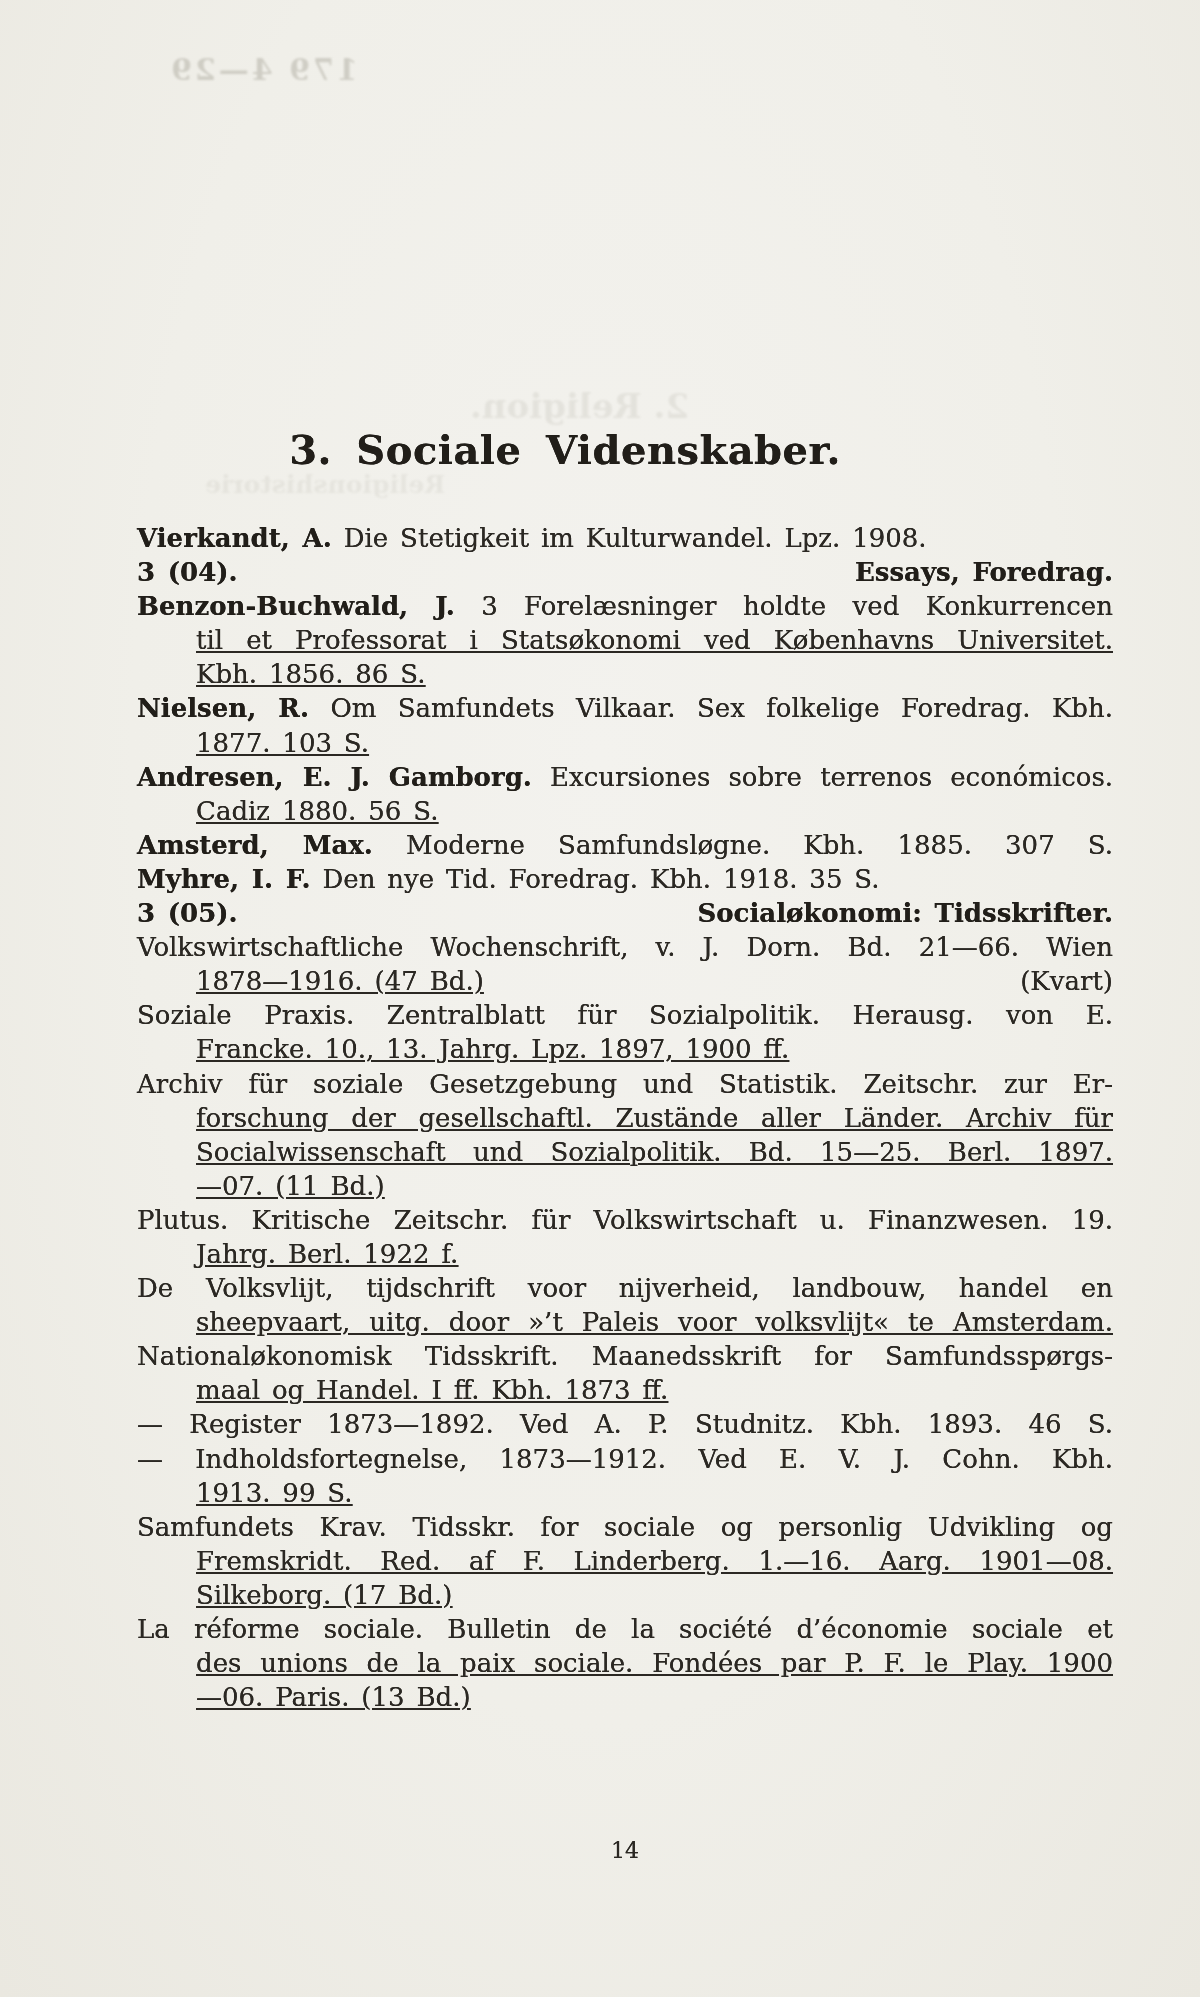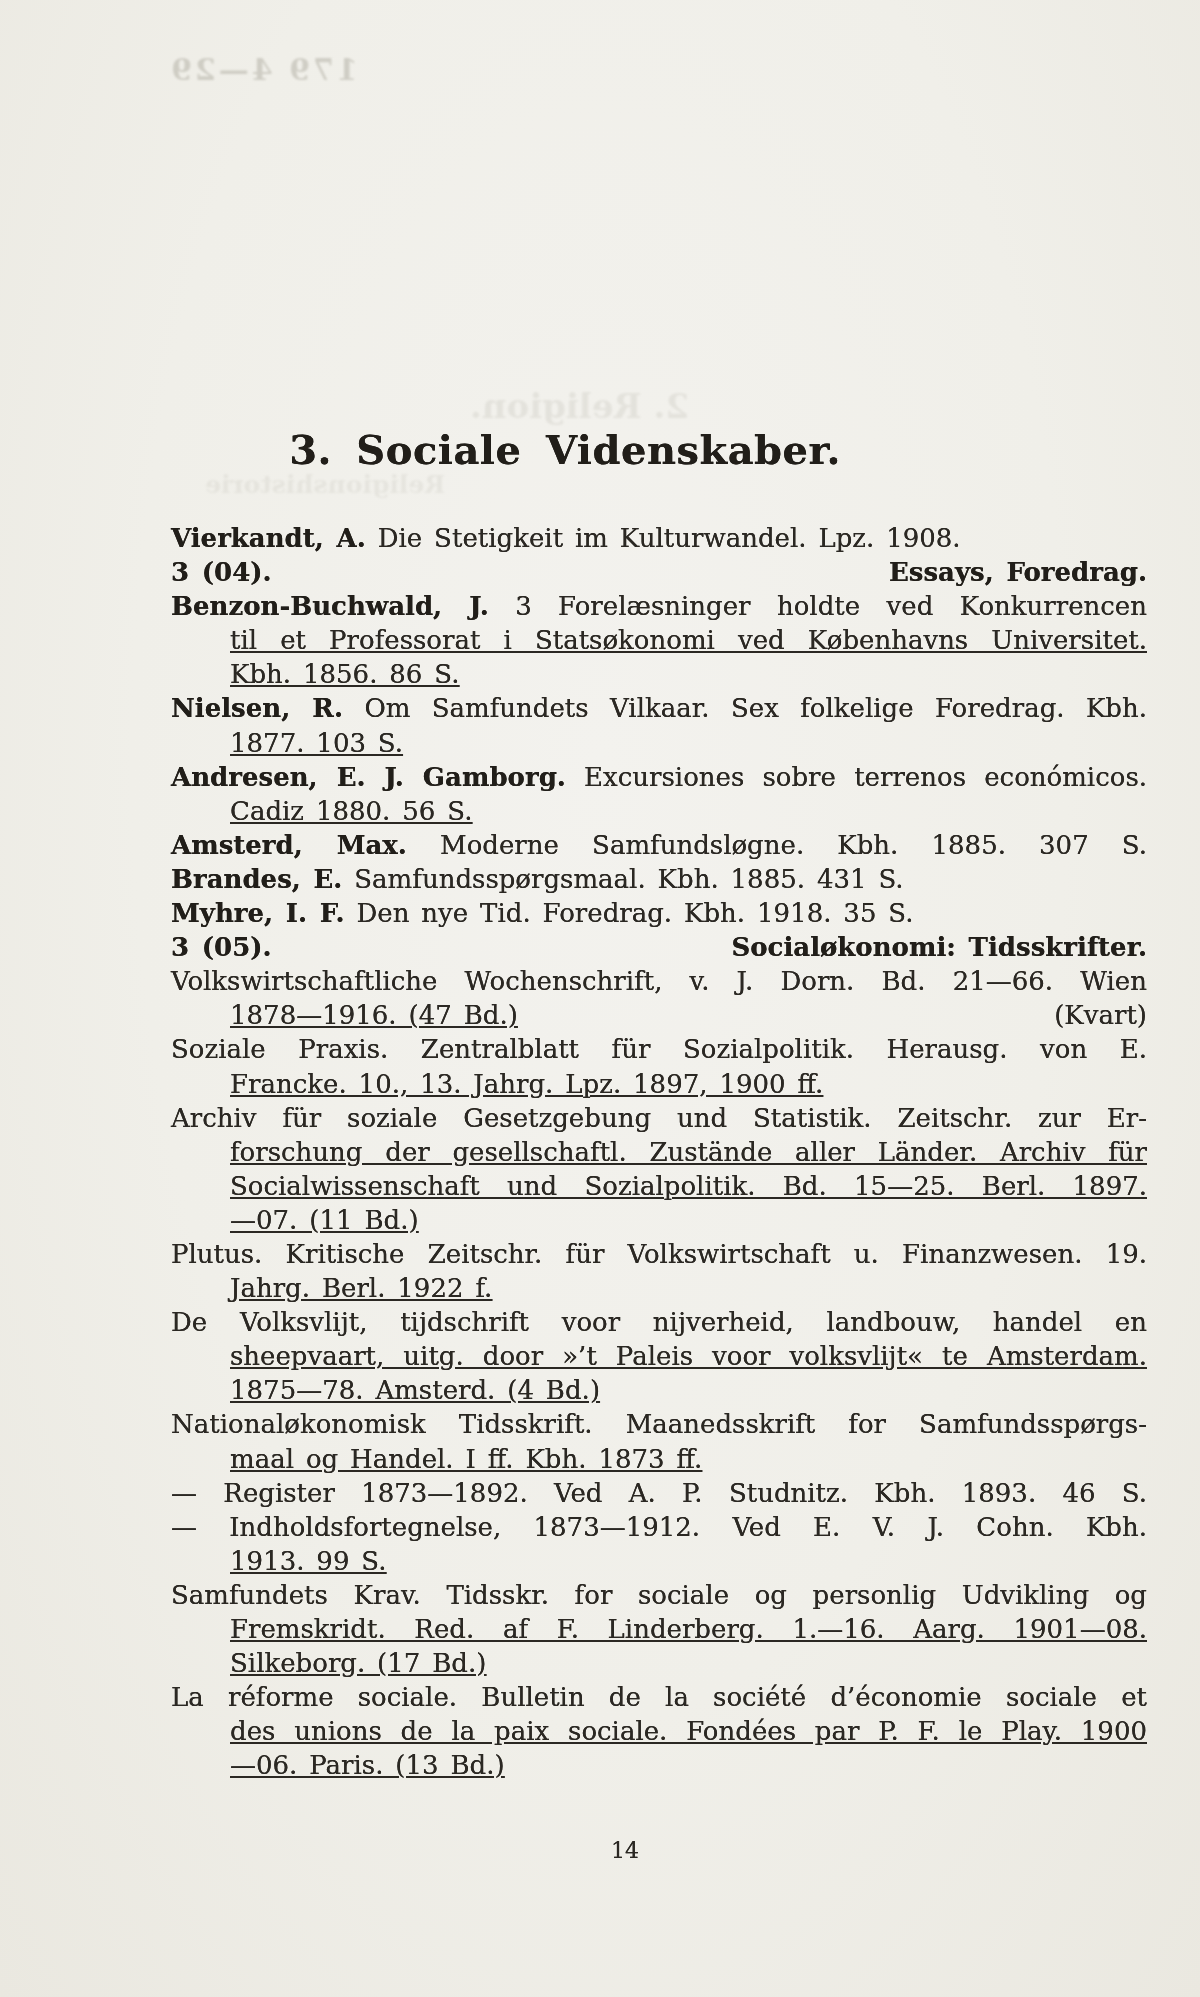--- a/index.html
+++ b/index.html
@@ -41,21 +41,20 @@
     word-spacing: 10px;
     color: #211e19;
     text-shadow: 0 0 0.5px #211e19;
     margin-top: 8px;
   }
   .bib {
     position: absolute;
     top: 521px;
     left: 137px;
     width: 976px;
-    margin-left: 34px;
   }
   .line {
     position: relative;
     height: 34.1px;
     line-height: 34.1px;
     font-size: 26px;
     word-spacing: 0.14em;
     white-space: nowrap;
     text-shadow: 0 0 0.4px #2b2823;
   }
@@ -98,36 +97,34 @@
       <div class="line"><span class="b">Vierkandt, A.</span><span> Die Stetigkeit im Kulturwandel.  Lpz. 1908.</span></div>
       <div class="line"><span class="b">3 (04).</span><span class="right b">Essays, Foredrag.</span></div>
       <div class="line justify"><span class="b">Benzon-Buchwald, J.</span><span> 3 Forelæsninger holdte ved Konkurrencen</span></div>
       <div class="line indent justify"><span>til et Professorat i Statsøkonomi ved Københavns Universitet.</span></div>
       <div class="line indent"><span>Kbh. 1856.  86 S.</span></div>
       <div class="line justify"><span class="b">Nielsen, R.</span><span> Om Samfundets Vilkaar.  Sex folkelige Foredrag.  Kbh.</span></div>
       <div class="line indent"><span>1877.  103 S.</span></div>
       <div class="line justify"><span class="b">Andresen, E. J. Gamborg.</span><span> Excursiones sobre terrenos económicos.</span></div>
       <div class="line indent"><span>Cadiz 1880.  56 S.</span></div>
       <div class="line justify"><span class="b">Amsterd, Max.</span><span> Moderne Samfundsløgne.  Kbh. 1885.  307 S.</span></div>
-      <div class="line"><span class="b">Brandes, E.</span><span> Samfundsspørgsmaal.  Kbh. 1885.  431 S.</span></div>
       <div class="line"><span class="b">Myhre, I. F.</span><span> Den nye Tid.  Foredrag.  Kbh. 1918.  35 S.</span></div>
       <div class="line"><span class="b">3 (05).</span><span class="right b">Socialøkonomi: Tidsskrifter.</span></div>
       <div class="line justify"><span>Volkswirtschaftliche Wochenschrift, v. J. Dorn.  Bd. 21—66.  Wien</span></div>
       <div class="line indent"><span>1878—1916.  (47 Bd.)</span><span class="right">(Kvart)</span></div>
       <div class="line justify"><span>Soziale Praxis.  Zentralblatt für Sozialpolitik.  Herausg. von E.</span></div>
       <div class="line indent"><span>Francke.  10., 13. Jahrg.  Lpz. 1897, 1900 ff.</span></div>
       <div class="line justify"><span>Archiv für soziale Gesetzgebung und Statistik.  Zeitschr. zur Er-</span></div>
       <div class="line indent justify"><span>forschung der gesellschaftl. Zustände aller Länder.  Archiv für</span></div>
       <div class="line indent justify"><span>Socialwissenschaft und Sozialpolitik.  Bd. 15—25.  Berl. 1897.</span></div>
       <div class="line indent"><span>—07.  (11 Bd.)</span></div>
       <div class="line justify"><span>Plutus.  Kritische Zeitschr. für Volkswirtschaft u. Finanzwesen. 19.</span></div>
       <div class="line indent"><span>Jahrg.  Berl. 1922 f.</span></div>
       <div class="line justify"><span>De Volksvlijt, tijdschrift voor nijverheid, landbouw, handel en</span></div>
       <div class="line indent justify"><span>sheepvaart, uitg. door »’t Paleis voor volksvlijt« te Amsterdam.</span></div>
-      <div class="line indent"><span>1875—78.  Amsterd.  (4 Bd.)</span></div>
       <div class="line justify"><span>Nationaløkonomisk Tidsskrift.  Maanedsskrift for Samfundsspørgs-</span></div>
       <div class="line indent"><span>maal og Handel.  I ff.  Kbh.  1873 ff.</span></div>
       <div class="line justify"><span>— Register 1873—1892.  Ved A. P. Studnitz.  Kbh. 1893.  46 S.</span></div>
       <div class="line justify"><span>— Indholdsfortegnelse, 1873—1912.  Ved E. V. J. Cohn.  Kbh.</span></div>
       <div class="line indent"><span>1913.  99 S.</span></div>
       <div class="line justify"><span>Samfundets Krav.  Tidsskr. for sociale og personlig Udvikling og</span></div>
       <div class="line indent justify"><span>Fremskridt.  Red. af F. Linderberg.  1.—16. Aarg.  1901—08.</span></div>
       <div class="line indent"><span>Silkeborg.  (17 Bd.)</span></div>
       <div class="line justify"><span>La réforme sociale.  Bulletin de la société d’économie sociale et</span></div>
       <div class="line indent justify"><span>des unions de la paix sociale.  Fondées par P. F. le Play.  1900</span></div>

